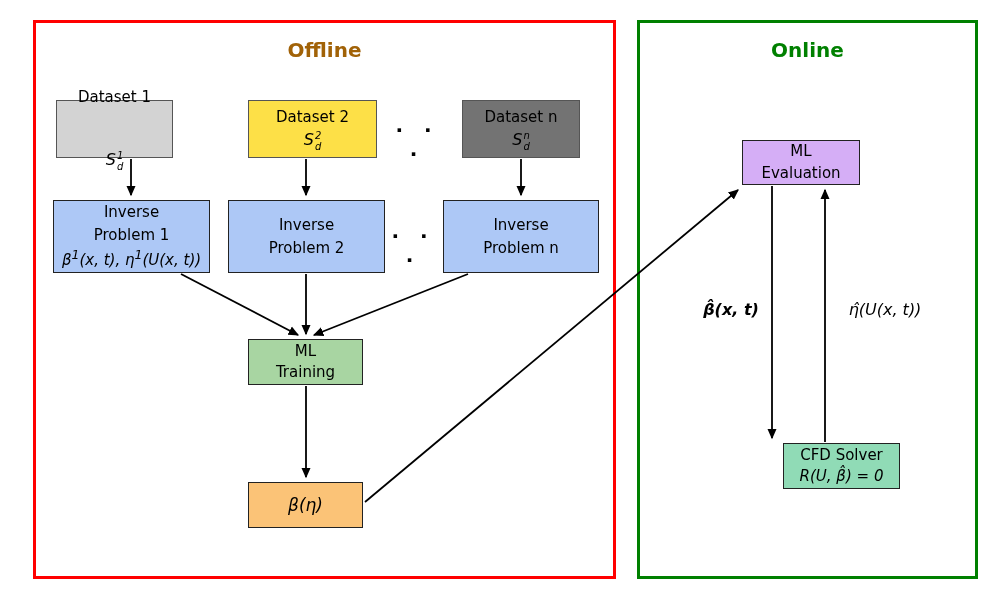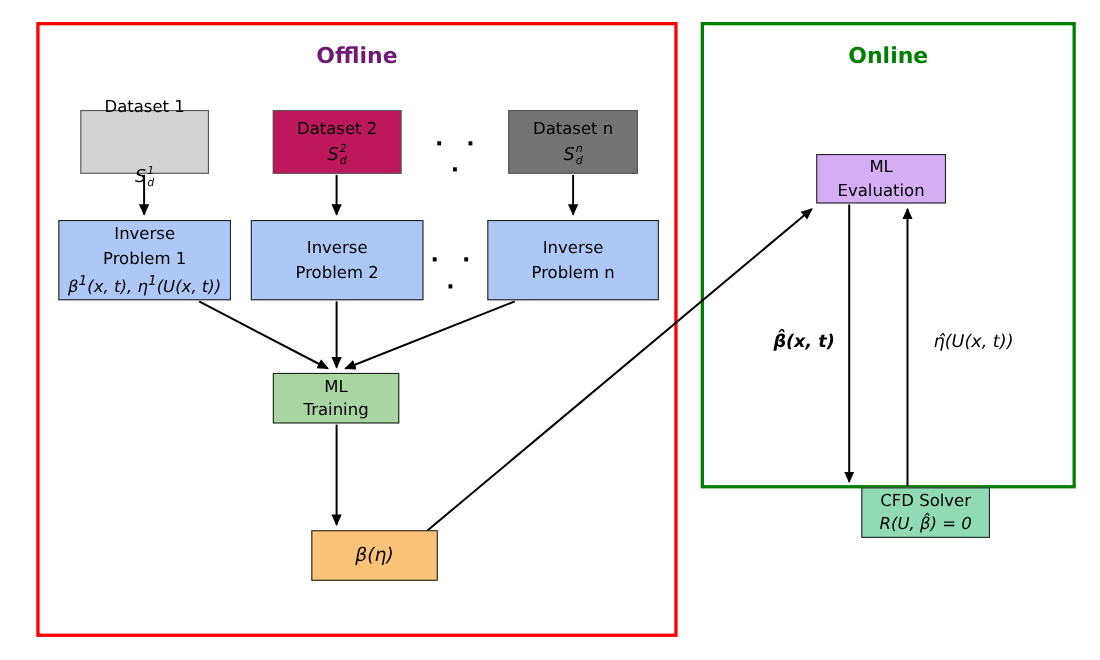--- a/index.html
+++ b/index.html
@@ -75,24 +75,24 @@
     z-index: 3;
     text-align: center;
   }
 </style>
 </head>
 <body>
 
 <div class="scene">
 
   <div class="frame" style="left: 33px; top: 20px; width: 583px; height: 559px; border-color: rgb(255, 0, 0);">
-    <div class="frame-title" style="color: #701a75;">Offline</div>
+    <div class="frame-title" style="color: #a16207;">Offline</div>
   </div>
 
-  <div class="frame" style="left: 637px; top: 20px; width: 341px; height: 424px; border-color: rgb(0, 128, 0);">
+  <div class="frame" style="left: 637px; top: 20px; width: 341px; height: 559px; border-color: rgb(0, 128, 0);">
     <div class="frame-title" style="color: rgb(0, 128, 0);">Online</div>
   </div>
 
   <svg id="arrow-layer" viewBox="0 0 1000 600" xmlns="http://www.w3.org/2000/svg">
     <defs>
       <marker id="ah" viewBox="0 0 10 10" refX="8" refY="5" markerWidth="6.5" markerHeight="6.5" orient="auto">
         <path d="M0,1 L9,5 L0,9 z" fill="#000000"></path>
       </marker>
     </defs>
     <line x1="131" y1="159" x2="131" y2="195" stroke="#000" stroke-width="1.8" marker-end="url(#ah)"></line>
@@ -100,32 +100,32 @@
     <line x1="521" y1="159" x2="521" y2="195" stroke="#000" stroke-width="1.8" marker-end="url(#ah)"></line>
     <line x1="181" y1="274" x2="298" y2="335" stroke="#000" stroke-width="1.8" marker-end="url(#ah)"></line>
     <line x1="306" y1="274" x2="306" y2="334" stroke="#000" stroke-width="1.8" marker-end="url(#ah)"></line>
     <line x1="468" y1="274" x2="314" y2="335" stroke="#000" stroke-width="1.8" marker-end="url(#ah)"></line>
     <line x1="306" y1="386" x2="306" y2="477" stroke="#000" stroke-width="1.8" marker-end="url(#ah)"></line>
     <line x1="365" y1="502" x2="738" y2="190" stroke="#000" stroke-width="1.8" marker-end="url(#ah)"></line>
     <line x1="772" y1="186" x2="772" y2="438" stroke="#000" stroke-width="1.8" marker-end="url(#ah)"></line>
     <line x1="825" y1="442" x2="825" y2="190" stroke="#000" stroke-width="1.8" marker-end="url(#ah)"></line>
   </svg>
 
-  <div class="node gray" style="left: 73px; top: 100px; width: 117px; height: 58px; background-color: rgb(211, 211, 211); gap: 40px;">
+  <div class="node gray" style="left: 56px; top: 100px; width: 117px; height: 58px; background-color: rgb(211, 211, 211); gap: 40px;">
     <div>Dataset 1</div>
     <div class="sym">
         <span>S</span>
         <span class="supsub">
           <span>1</span>
           <span>d</span>
         </span>
       </div>
   </div>
 
-  <div class="node gray" style="left: 248px; top: 100px; width: 117px; height: 58px; background-color: #be185d;">
+  <div class="node gray" style="left: 248px; top: 100px; width: 129px; height: 58px; background-color: #fde047;">
     <div>Dataset 2</div>
     <div class="sym">
         <span>S</span>
         <span class="supsub">
           <span>2</span>
           <span>d</span>
         </span>
       </div>
   </div>
 
@@ -158,21 +158,21 @@
     <div>Problem n</div>
   </div>
 
   <div class="dots" style="left:381px; top:224px; width:64px;">· · ·</div>
 
   <div class="node" style="left: 248px; top: 339px; width: 115px; height: 46px; background-color: rgb(168, 213, 162);">
     <div>ML</div>
     <div>Training</div>
   </div>
 
-  <div class="node" style="left: 248px; top: 482px; width: 115px; height: 46px; font-size: 17px; background-color: rgb(251, 195, 119); margin-left: 35px;">
+  <div class="node" style="left: 248px; top: 482px; width: 115px; height: 46px; font-size: 17px; background-color: rgb(251, 195, 119);">
     <div class="math">β(η)</div>
   </div>
 
   <div class="node" style="left: 742px; top: 140px; width: 118px; height: 45px; background-color: rgb(213, 174, 246);">
     <div>ML</div>
     <div>Evaluation</div>
   </div>
 
   <div class="node" style="left: 743px; top: 443px; width: 117px; height: 46px; background-color: rgb(144, 219, 182); margin-left: 40px;">
     <div>CFD Solver</div>

